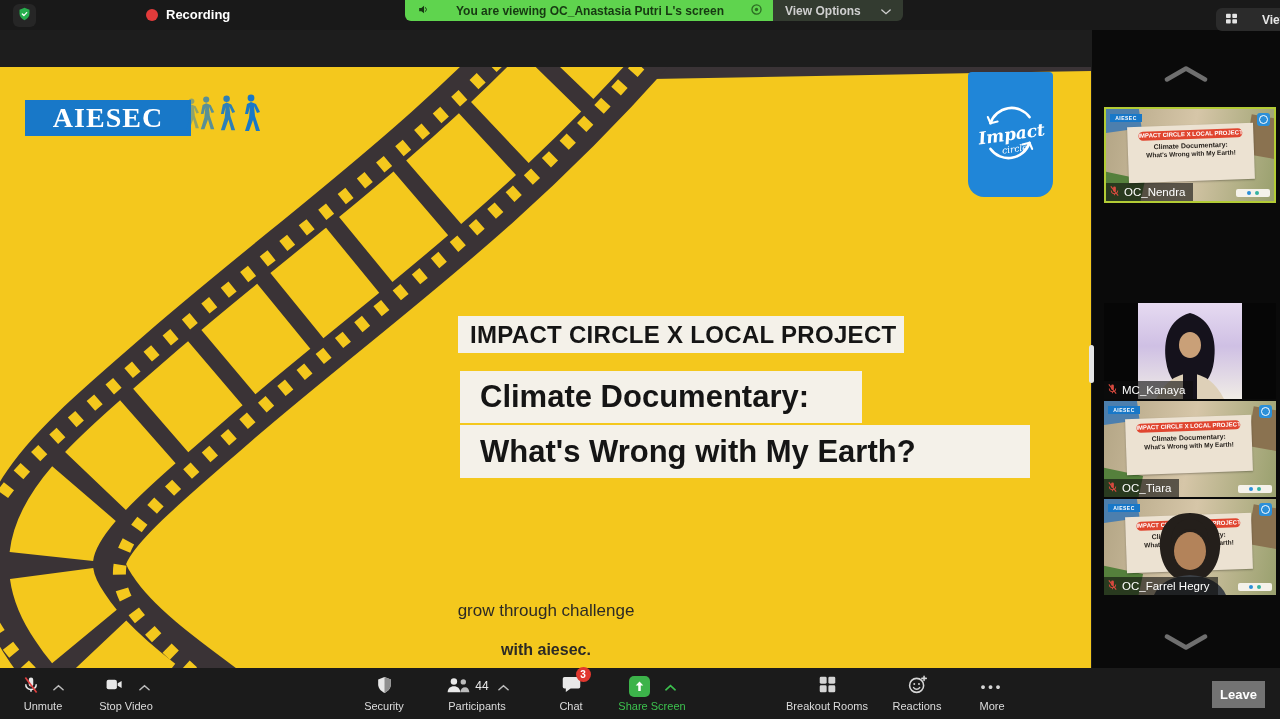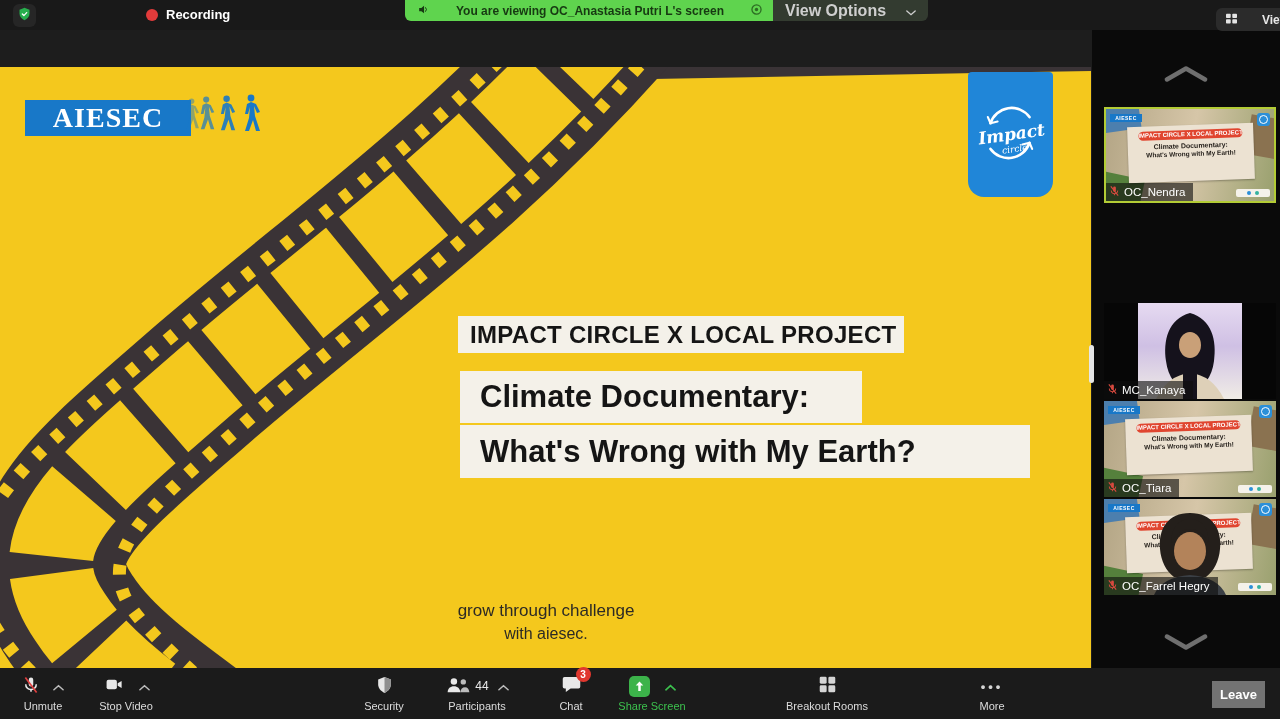--- a/index.html
+++ b/index.html
@@ -8,21 +8,21 @@
   .screen { position:relative; width:1280px; height:719px; background:#0a0a0a; overflow:hidden; }
 
   
   .topbar { position:absolute; left:0; top:0; width:1280px; height:30px; background:#191919; z-index:30; }
   .shield-btn { position:absolute; left:13px; top:4px; width:23px; height:23px; background:#262626; border-radius:6px; display:flex; align-items:center; justify-content:center; }
   .rec-dot { position:absolute; left:146px; top:9px; width:12px; height:12px; border-radius:50%; background:#e23b3b; }
   .rec-label { position:absolute; left:166px; top:7px; color:#fff; font-size:13px; font-weight:bold; }
   .banner { position:absolute; left:405px; top:0; height:21px; display:flex; }
   .banner-green { display:flex; align-items:center; gap:8px; padding:0 10px 0 12px; width:368px; background:#5fd44e; border-radius:0 0 0 6px; }
   .banner-text { flex:1; text-align:center; color:#173912; font-size:12px; font-weight:bold; white-space:nowrap; }
-  .banner-dark { display:flex; align-items:center; gap:20px; padding:0 12px; background:#333b30; border-radius:0 0 6px 0; color:#cfcfcf; font-size:16px; font-weight:bold; }
+  .banner-dark { display:flex; align-items:center; gap:20px; padding:0 12px; background:#333b30; border-radius:0 0 6px 0; color:#cfcfcf; font-size:12px; font-weight:bold; }
   .view-btn { position:absolute; left:1216px; top:8px; height:23px; padding:0 9px; background:#2b2b2b; border-radius:6px; display:flex; align-items:center; gap:24px; color:#e8e8e8; font-size:12px; font-weight:bold; }
 
   
   .share-area { position:absolute; left:0; top:30px; width:1092px; height:638px; background:#1d1d1d; }
   .slide { position:absolute; left:0; top:37px; width:1091px; height:601px; background:#f4c81d; overflow:hidden; }
   .film { position:absolute; left:0; top:0; }
   .aiesec-logo { position:absolute; left:25px; top:27px; display:flex; align-items:flex-end; }
   .aiesec-box { width:166px; height:36px; background:#1878c8; display:flex; align-items:center; justify-content:center; }
   .aiesec-box span { color:#fff; font-family:"Liberation Serif", serif; font-weight:bold; font-size:28px; letter-spacing:1px; }
   .aiesec-people { margin-left:-6px; margin-bottom:-2px; }
@@ -31,21 +31,21 @@
   .impact-word1 { position:absolute; left:10px; top:52px; width:66px; text-align:center; color:#fff; font-family:"DejaVu Serif", serif; font-style:italic; font-weight:bold; font-size:17px; transform:rotate(-8deg); }
   .impact-word2 { position:absolute; left:34px; top:72px; color:#fff; font-family:"DejaVu Serif", serif; font-style:italic; font-size:9px; transform:rotate(-8deg); }
   .kicker-box { position:absolute; left:458px; top:249px; width:446px; height:37px; background:#f4f1e9; display:flex; align-items:center; padding:0 12px; }
   .kicker-box span { font-size:24px; font-weight:800; color:#151515; letter-spacing:.3px; white-space:nowrap; }
   .title-box { position:absolute; background:#f4f1e9; display:flex; align-items:center; padding:0 20px; }
   .title-box span { font-size:31px; font-weight:800; color:#151515; white-space:nowrap; }
   .t1 { left:460px; top:304px; width:402px; height:52px; }
   .t2 { left:460px; top:358px; width:570px; height:53px; }
   .tagline { position:absolute; left:396px; top:534px; width:300px; text-align:center; color:#2c2a25; }
   .tagline .l1 { font-size:17px; }
-  .tagline .l2 { font-size:16px; font-weight:normal; margin-top:4px; }
+  .tagline .l2 { font-size:16px; font-weight:bold; margin-top:20px; }
   .divider-handle { position:absolute; left:1089px; top:345px; width:5px; height:38px; background:#e6e6e6; border-radius:3px; z-index:40; }
 
   
   .sidebar { position:absolute; left:1092px; top:30px; width:188px; height:638px; background:#0a0a0a; }
   .chev-btn { position:absolute; left:67px; width:54px; height:24px; display:flex; align-items:center; justify-content:center; background:transparent; border:none; }
   .chev-up { top:32px; } .chev-down { top:600px; }
   .tile { position:absolute; left:12px; width:172px; height:96px; background:#181818; overflow:hidden; }
   .tile.active { border:2px solid #b3cc35; }
   .tile-1 { top:77px; } .tile-2 { top:175px; } .tile-3 { top:273px; } .tile-4 { top:371px; } .tile-5 { top:469px; }
   .name-tag { position:absolute; left:0; bottom:0; display:flex; align-items:center; gap:4px; padding:2px 8px 2px 3px; background:rgba(15,15,15,.62); z-index:5; }
@@ -445,20 +445,34 @@
                 <rect x="12" y="2" width="8" height="8" rx="1.5"></rect>
                 <rect x="2" y="12" width="8" height="8" rx="1.5"></rect>
                 <rect x="12" y="12" width="8" height="8" rx="1.5"></rect>
               </g>
             </svg>
         </span>
       </div>
       <div class="tb-label">Breakout Rooms</div>
     </button>
 
+    <button class="tb-item i-reactions">
+      <div class="tb-icons">
+        <span>
+          <svg viewBox="0 0 24 24" width="21" height="21">
+              <circle cx="11" cy="13" r="8" fill="none" stroke="#d5d5d5" stroke-width="1.8"></circle>
+              <circle cx="8.3" cy="11.5" r="1.1" fill="#d5d5d5"></circle>
+              <circle cx="13.7" cy="11.5" r="1.1" fill="#d5d5d5"></circle>
+              <path d="M7.5 15.5c1 1.4 2.2 2 3.5 2s2.5-.6 3.5-2" stroke="#d5d5d5" stroke-width="1.6" fill="none" stroke-linecap="round"></path>
+              <path d="M19.5 2.5v5M17 5h5" stroke="#d5d5d5" stroke-width="1.8" stroke-linecap="round"></path>
+            </svg>
+        </span>
+      </div>
+      <div class="tb-label">Reactions</div>
+    </button>
 
     <button class="tb-item i-more">
       <div class="tb-icons">
           <span class="more-dots">•••</span>
         </div>
       <div class="tb-label">More</div>
     </button>
 
     <button class="leave-btn">Leave</button>
   </div>

